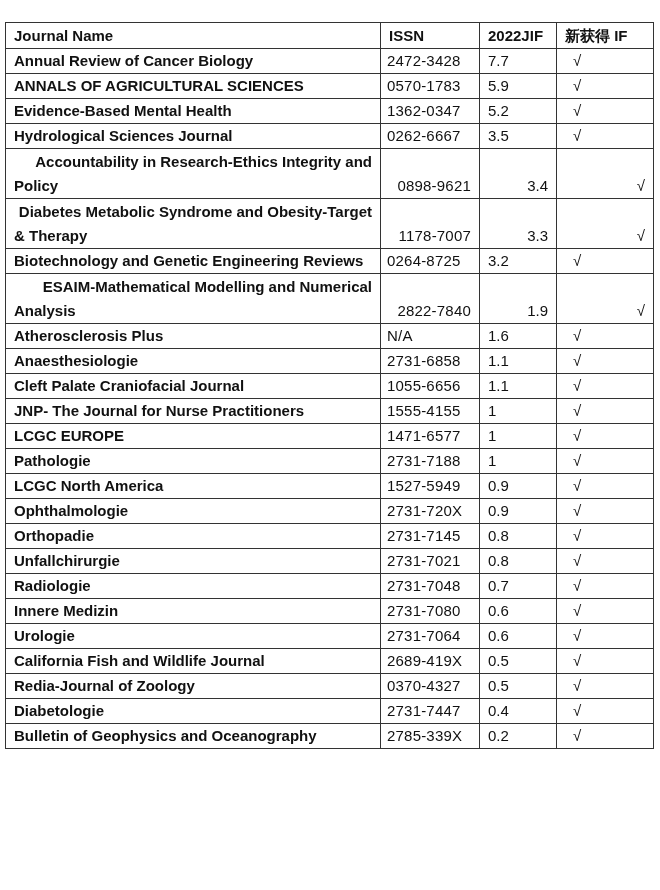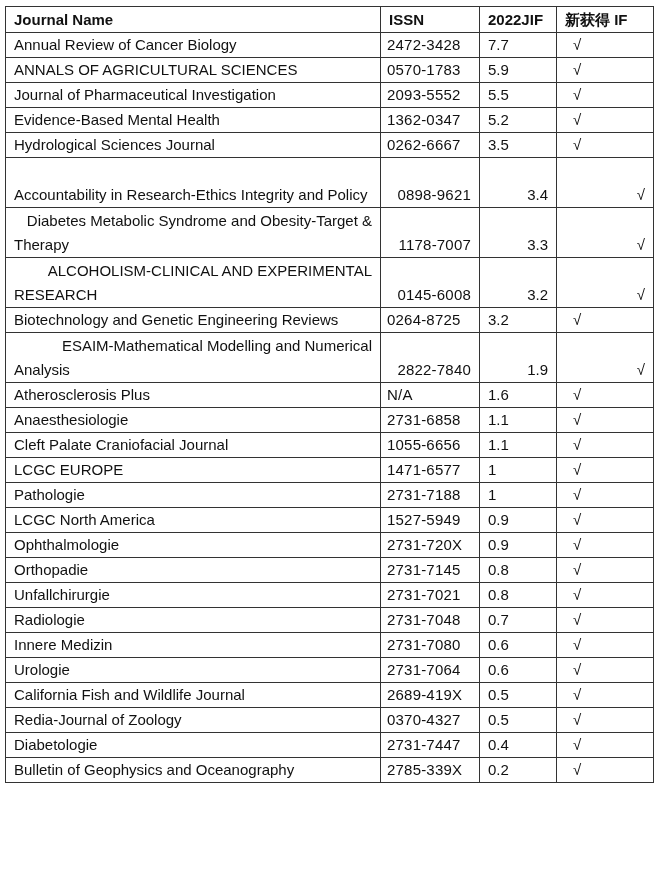--- a/index.html
+++ b/index.html
@@ -1,19 +1,19 @@
 <!DOCTYPE html>
 <html><head>
 <meta charset="utf-8">
 <style>
   html, body { margin: 0; padding: 0; background: #ffffff; }
   body { width: 660px; height: 890px; position: relative; overflow: hidden;
          font-family: "Liberation Sans", "DejaVu Sans", sans-serif; color: #111; }
   table.journals {
-    position: absolute; left: 5px; top: 6px;
+    position: absolute; left: 5px; top: 22px;
     border-collapse: collapse; table-layout: fixed;
     width: 648px;
   }
   table.journals col.c-name { width: 375px; }
   table.journals col.c-issn { width: 99px; }
   table.journals col.c-jif { width: 77px; }
   table.journals col.c-new { width: 97px; }
   table.journals th, table.journals td {
     border: 1.5px solid #333;
     padding: 0 8px;
@@ -21,21 +21,21 @@
     line-height: 24px;
     vertical-align: bottom;
     text-align: left;
     overflow: hidden;
   }
   table.journals th {
     font-weight: bold; height: 25px; font-size: 15px;
   }
   table.journals td { height: 24px; }
   table.journals tr.double td { height: 49px; text-align: right; }
-  table.journals td.name-cell { text-align: justify; text-align-last: left; }
+  table.journals td.name-cell { text-align: justify; text-align-last: left; font-weight: bold; }
   table.journals td.new-cell { padding-left: 16px; }
   table.journals td.issn-cell { padding-left: 6px; letter-spacing: 0.2px; }
 </style>
 </head>
 <body>
 
 <table class="journals">
   <colgroup>
     <col class="c-name">
       <col class="c-issn">
@@ -57,26 +57,20 @@
         <td class="jif-cell">7.7</td>
         <td class="new-cell">√</td>
       </tr>
       <tr>
         <td class="name-cell">ANNALS OF AGRICULTURAL SCIENCES</td>
         <td class="issn-cell">0570-1783</td>
         <td class="jif-cell">5.9</td>
         <td class="new-cell">√</td>
       </tr>
       <tr>
-        <td class="name-cell">Journal of Pharmaceutical Investigation</td>
-        <td class="issn-cell">2093-5552</td>
-        <td class="jif-cell">5.5</td>
-        <td class="new-cell">√</td>
-      </tr>
-      <tr>
         <td class="name-cell">Evidence-Based Mental Health</td>
         <td class="issn-cell">1362-0347</td>
         <td class="jif-cell">5.2</td>
         <td class="new-cell">√</td>
       </tr>
       <tr>
         <td class="name-cell">Hydrological Sciences Journal</td>
         <td class="issn-cell">0262-6667</td>
         <td class="jif-cell">3.5</td>
         <td class="new-cell">√</td>
@@ -86,26 +80,20 @@
         <td class="issn-cell">0898-9621</td>
         <td class="jif-cell">3.4</td>
         <td class="new-cell">√</td>
       </tr>
       <tr class="double">
         <td class="name-cell">Diabetes Metabolic Syndrome and Obesity-Target &amp; Therapy</td>
         <td class="issn-cell">1178-7007</td>
         <td class="jif-cell">3.3</td>
         <td class="new-cell">√</td>
       </tr>
-      <tr class="double">
-        <td class="name-cell">ALCOHOLISM-CLINICAL AND EXPERIMENTAL RESEARCH</td>
-        <td class="issn-cell">0145-6008</td>
-        <td class="jif-cell">3.2</td>
-        <td class="new-cell">√</td>
-      </tr>
       <tr>
         <td class="name-cell">Biotechnology and Genetic Engineering Reviews</td>
         <td class="issn-cell">0264-8725</td>
         <td class="jif-cell">3.2</td>
         <td class="new-cell">√</td>
       </tr>
       <tr class="double">
         <td class="name-cell">ESAIM-Mathematical Modelling and Numerical Analysis</td>
         <td class="issn-cell">2822-7840</td>
         <td class="jif-cell">1.9</td>
@@ -123,20 +111,26 @@
         <td class="jif-cell">1.1</td>
         <td class="new-cell">√</td>
       </tr>
       <tr>
         <td class="name-cell">Cleft Palate Craniofacial Journal</td>
         <td class="issn-cell">1055-6656</td>
         <td class="jif-cell">1.1</td>
         <td class="new-cell">√</td>
       </tr>
       <tr>
+        <td class="name-cell">JNP- The Journal for Nurse Practitioners</td>
+        <td class="issn-cell">1555-4155</td>
+        <td class="jif-cell">1</td>
+        <td class="new-cell">√</td>
+      </tr>
+      <tr>
         <td class="name-cell">LCGC EUROPE</td>
         <td class="issn-cell">1471-6577</td>
         <td class="jif-cell">1</td>
         <td class="new-cell">√</td>
       </tr>
       <tr>
         <td class="name-cell">Pathologie</td>
         <td class="issn-cell">2731-7188</td>
         <td class="jif-cell">1</td>
         <td class="new-cell">√</td>

